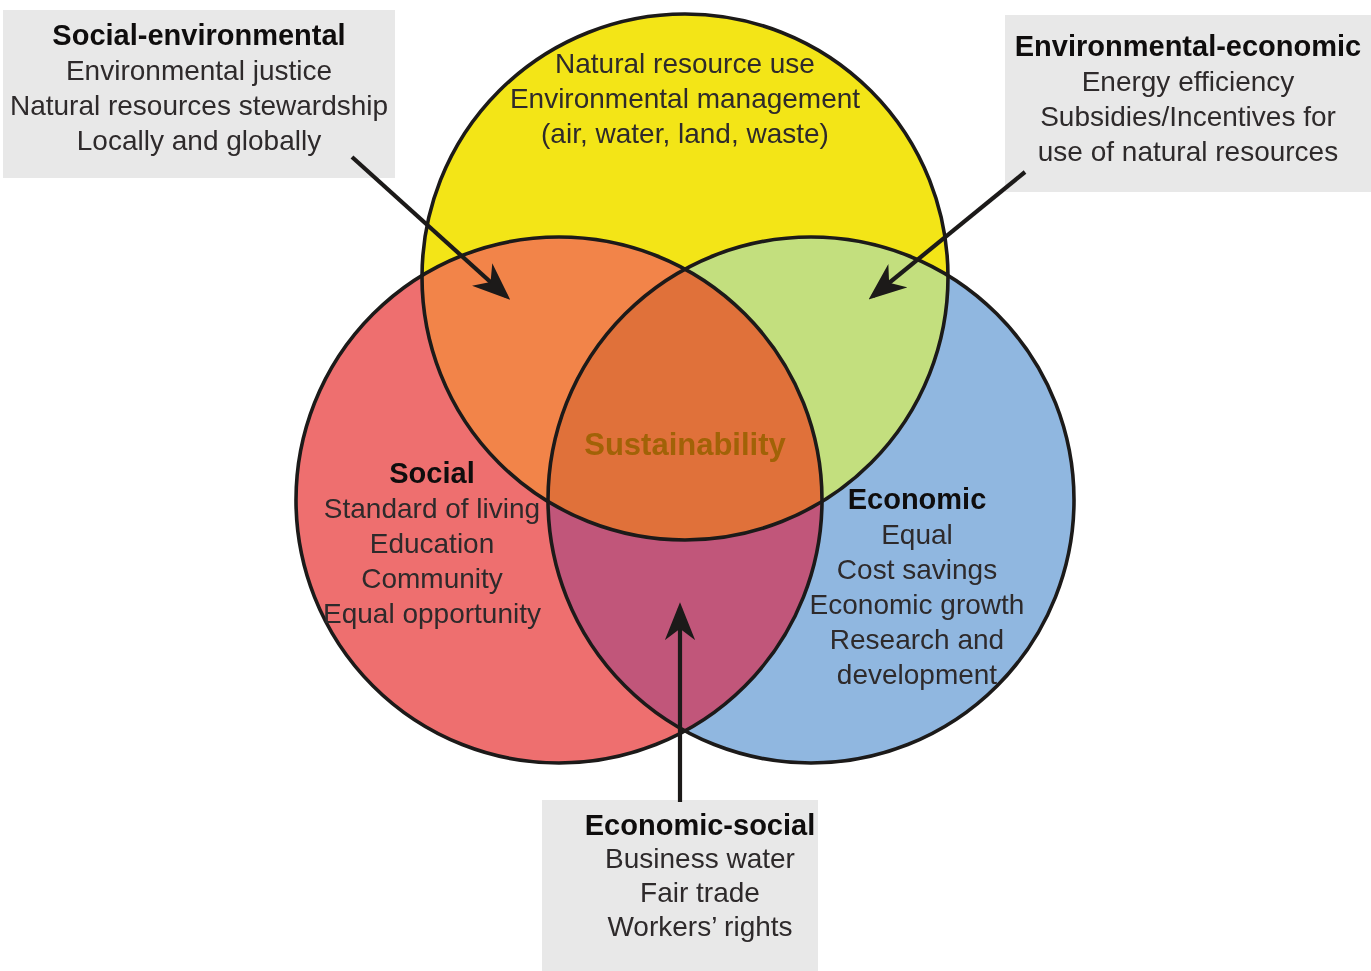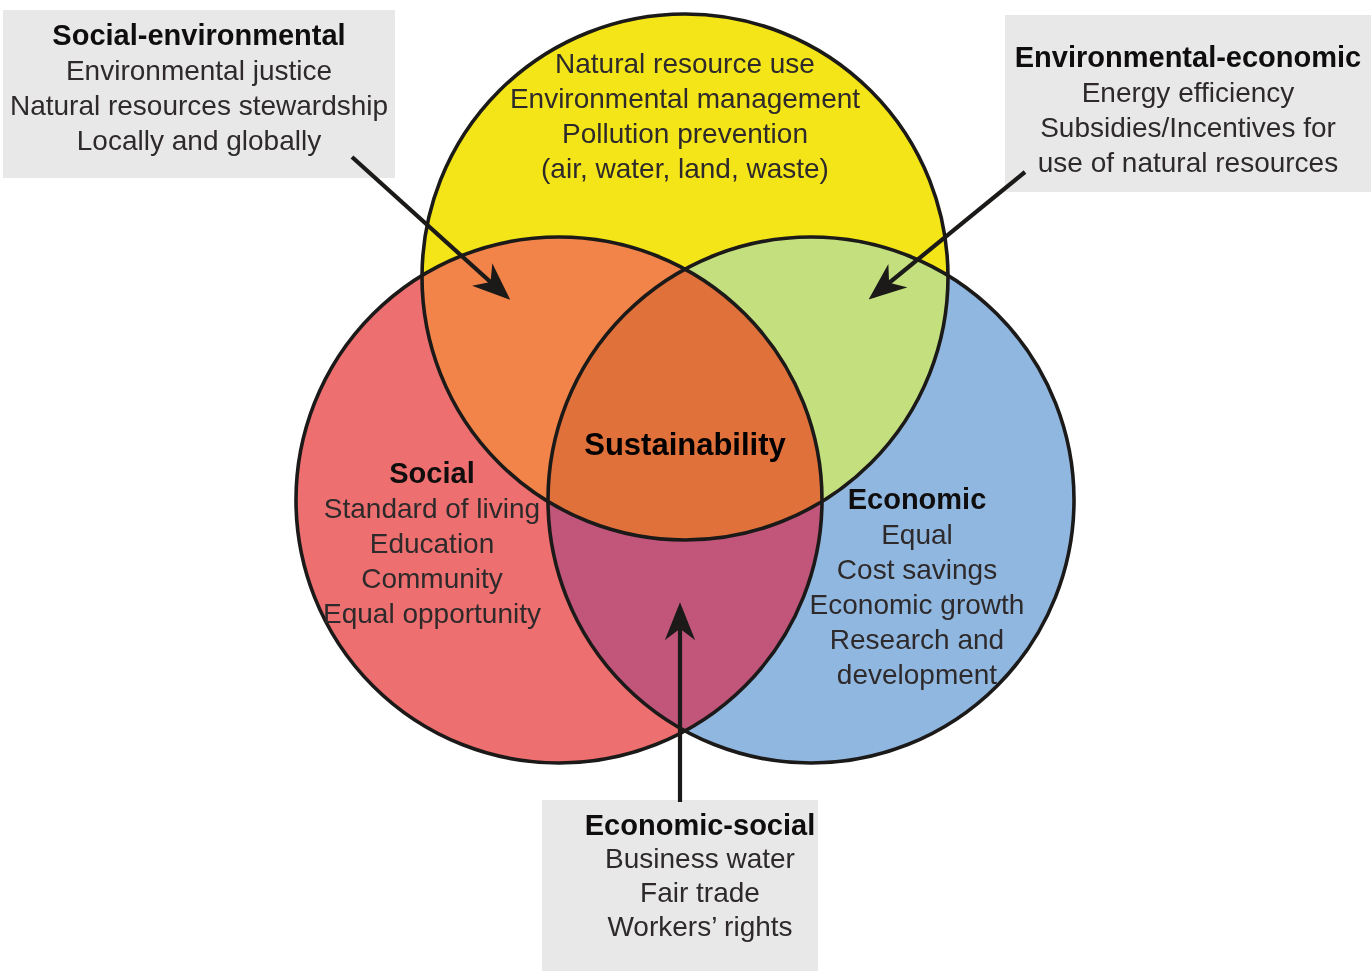--- a/index.html
+++ b/index.html
@@ -23,21 +23,21 @@
     font-weight:bold;
     font-size:29px;
     color:#0f0d0d;
   }
   .centered { transform:translateX(-50%); }
   .center-label {
     position:absolute;
     transform:translateX(-50%);
     font-weight:bold;
     font-size:31px;
-    color:#000000;
+    color:#a16207;
     white-space:nowrap;
   }
   .callout-text { line-height:35px; }
 </style>
 </head>
 <body>
 
 <div class="canvas">
 
   <svg class="venn-svg" width="1371" height="971" viewBox="0 0 1371 971">
@@ -82,21 +82,20 @@
     <circle cx="685" cy="277" r="263" fill="none" stroke-width="3.6" stroke="#1c1a19"></circle>
 
     <line x1="352" y1="157" x2="506" y2="296" stroke-width="4.2" marker-end="url(#arrowhead)" stroke="#1c1a19"></line>
     <line x1="1025" y1="172" x2="873" y2="296" stroke-width="4.2" marker-end="url(#arrowhead)" stroke="#1c1a19"></line>
     <line x1="680" y1="802" x2="680" y2="608" stroke-width="4.2" marker-end="url(#arrowhead)" stroke="#1c1a19"></line>
   </svg>
 
   <div class="textblock centered" style="left:685px; top:46px;">
     <div>Natural resource use</div>
     <div>Environmental management</div>
-    <div>Pollution prevention</div>
     <div>(air, water, land, waste)</div>
   </div>
 
   <div class="textblock centered" style="left:432px; top:456px;text-align:center;">
     <div class="title">Social</div>
     <div>Standard of living</div>
     <div>Education</div>
     <div>Community</div>
     <div>Equal opportunity</div>
   </div>
@@ -112,21 +111,21 @@
 
   <div class="center-label" style="left:685px; top:427px;">Sustainability</div>
 
   <div class="textblock callout-text" style="left:3px; top:18px; width:392px;">
     <div class="title">Social-environmental</div>
     <div>Environmental justice</div>
     <div>Natural resources stewardship</div>
     <div>Locally and globally</div>
   </div>
 
-  <div class="textblock callout-text" style="left:1005px; top:40px; width:366px;">
+  <div class="textblock callout-text" style="left:1005px; top:29px; width:366px;">
     <div class="title">Environmental-economic</div>
     <div>Energy efficiency</div>
     <div>Subsidies/Incentives for</div>
     <div>use of natural resources</div>
   </div>
 
   <div class="textblock callout-text" style="left:542px; top:808px; width:316px; line-height:34px;">
     <div class="title">Economic-social</div>
     <div>Business water</div>
     <div>Fair trade</div>

